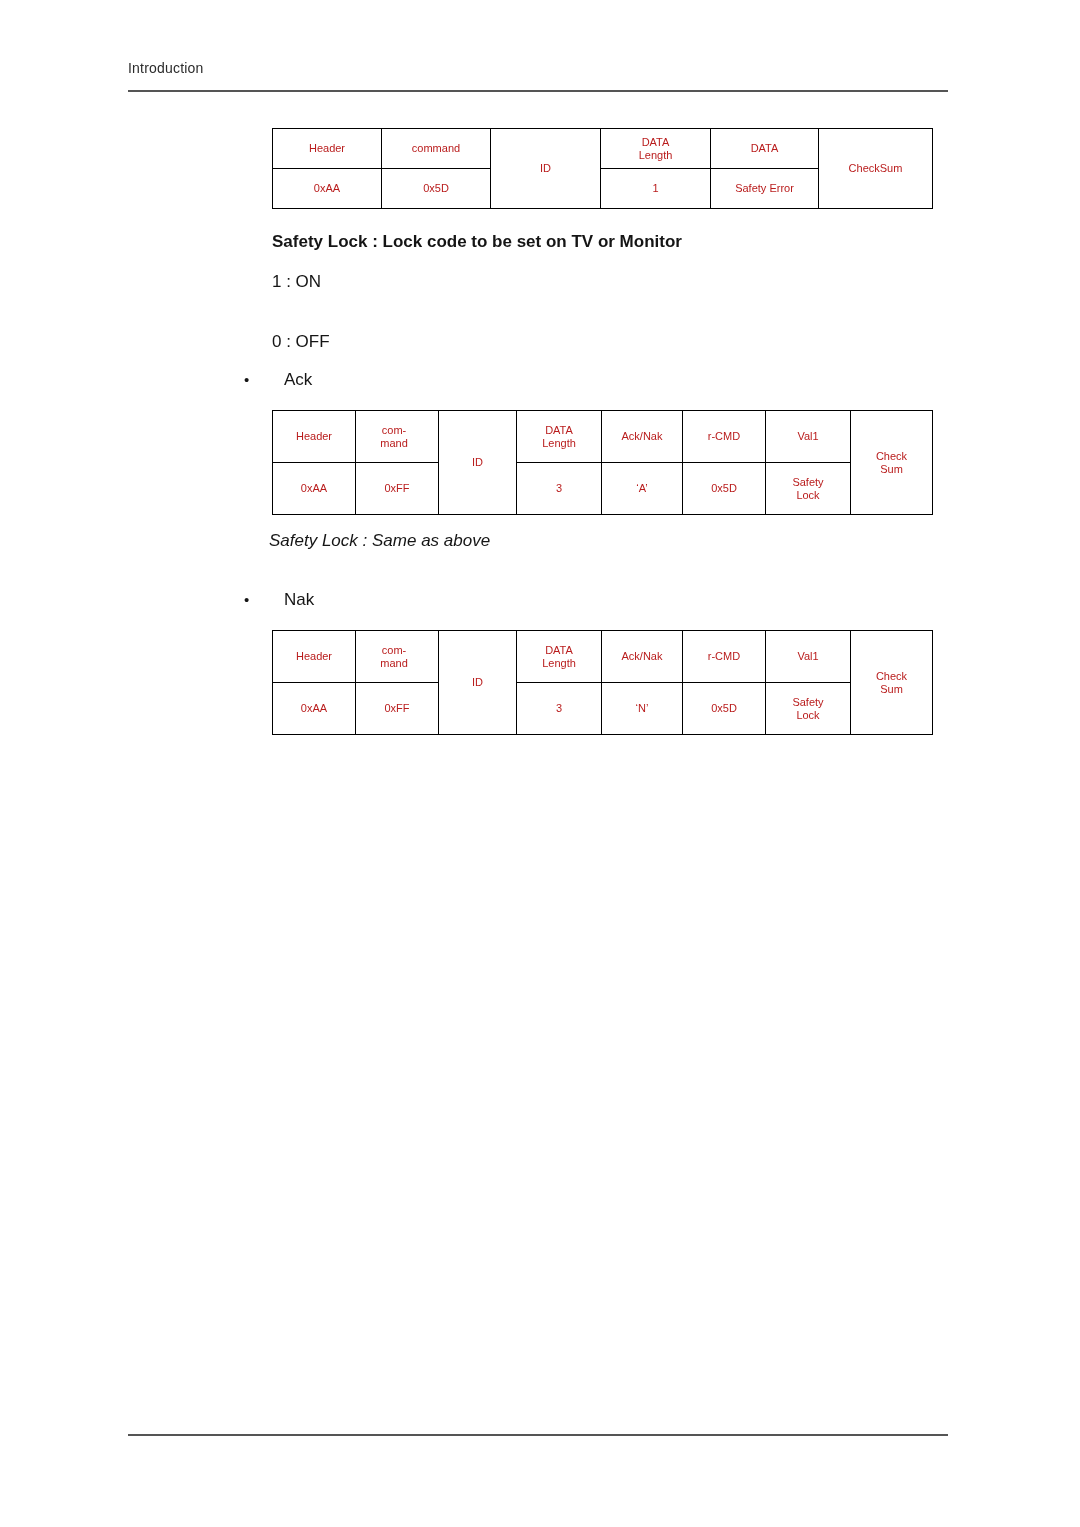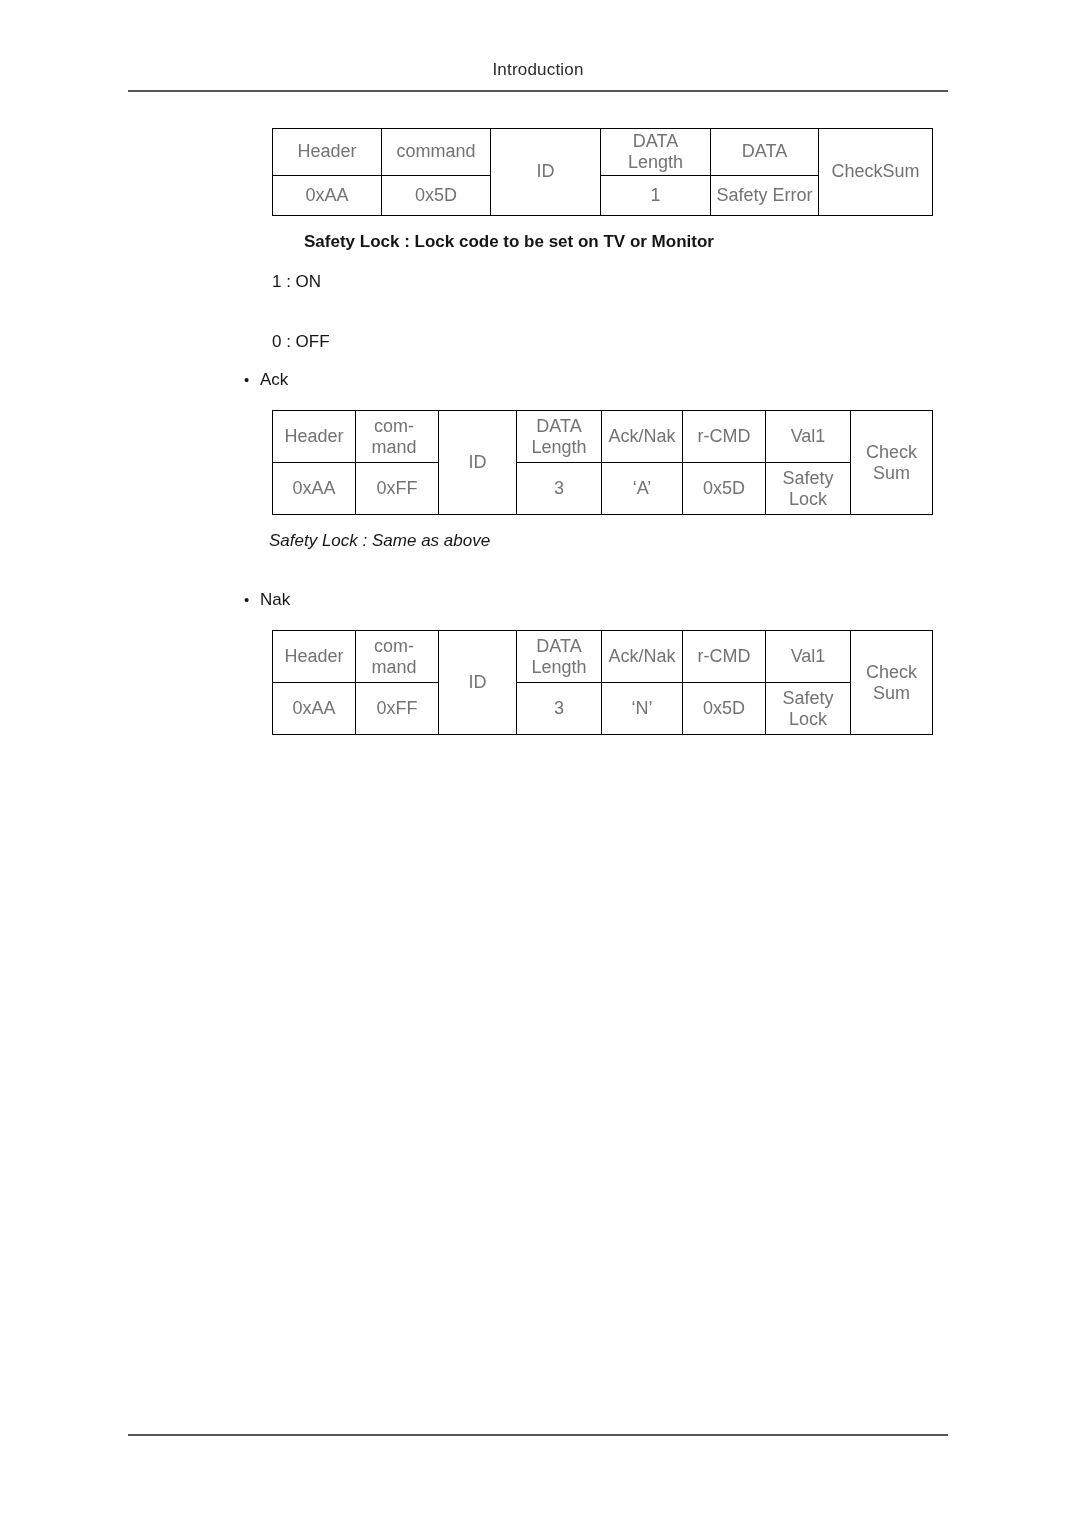--- a/index.html
+++ b/index.html
@@ -20,22 +20,21 @@
     position: absolute;
     inset: 0;
   }
 
   
   .running-header {
     position: absolute;
     left: 128px;
     top: 60px;
     width: 820px;
-    text-align: center;
-    font-size: 17px;
+    font-size: 14px;
     color: #2b2b2b;
     letter-spacing: .2px;
   }
   .header-rule {
     position: absolute;
     left: 128px;
     top: 90px;
     width: 820px;
     height: 0;
     border-top: 2px solid #555555;
@@ -47,22 +46,22 @@
     width: 820px;
     height: 0;
     border-top: 2px solid #555555;
   }
 
   
   .proto-table {
     position: absolute;
     border-collapse: collapse;
     table-layout: fixed;
-    font-size: 18px;
-    color: #737373;
+    font-size: 11px;
+    color: #b91c1c;
   }
   .proto-table td {
     border: 1px solid #000000;
     text-align: center;
     vertical-align: middle;
     padding: 2px 2px;
     line-height: 1.16;
     white-space: normal;
   }
   .cell-stack {
@@ -85,21 +84,21 @@
   #table-nak td { height: 47px; }
 
   
   .para {
     position: absolute;
     font-size: 17px;
     color: #151515;
     line-height: 1.2;
     white-space: nowrap;
   }
-  .para.bold { font-weight: bold; margin-left: 32px; }
+  .para.bold { font-weight: bold; }
 
   #p-safety-def { left: 272px; top: 232px; }
   #p-on        { left: 272px; top: 272px; }
   #p-off       { left: 272px; top: 332px; }
   #p-same      { left: 269px; top: 531px; font-style: italic; }
   #p-err       { left: 272px; top: 752px; }
 
   
   .bullet-row {
     position: absolute;
@@ -111,21 +110,21 @@
     position: absolute;
     left: 0;
     top: 1px;
     width: 12px;
     text-align: left;
     font-size: 15px;
     line-height: 1.2;
   }
   .bullet-row .btext {
     display: inline-block;
-    margin-left: 16px;
+    margin-left: 40px;
     line-height: 1.2;
   }
   #b-ack { left: 244px; top: 370px; }
   #b-nak { left: 244px; top: 590px; }
 </style>
 </head>
 <body>
 
 <div class="page">
 

